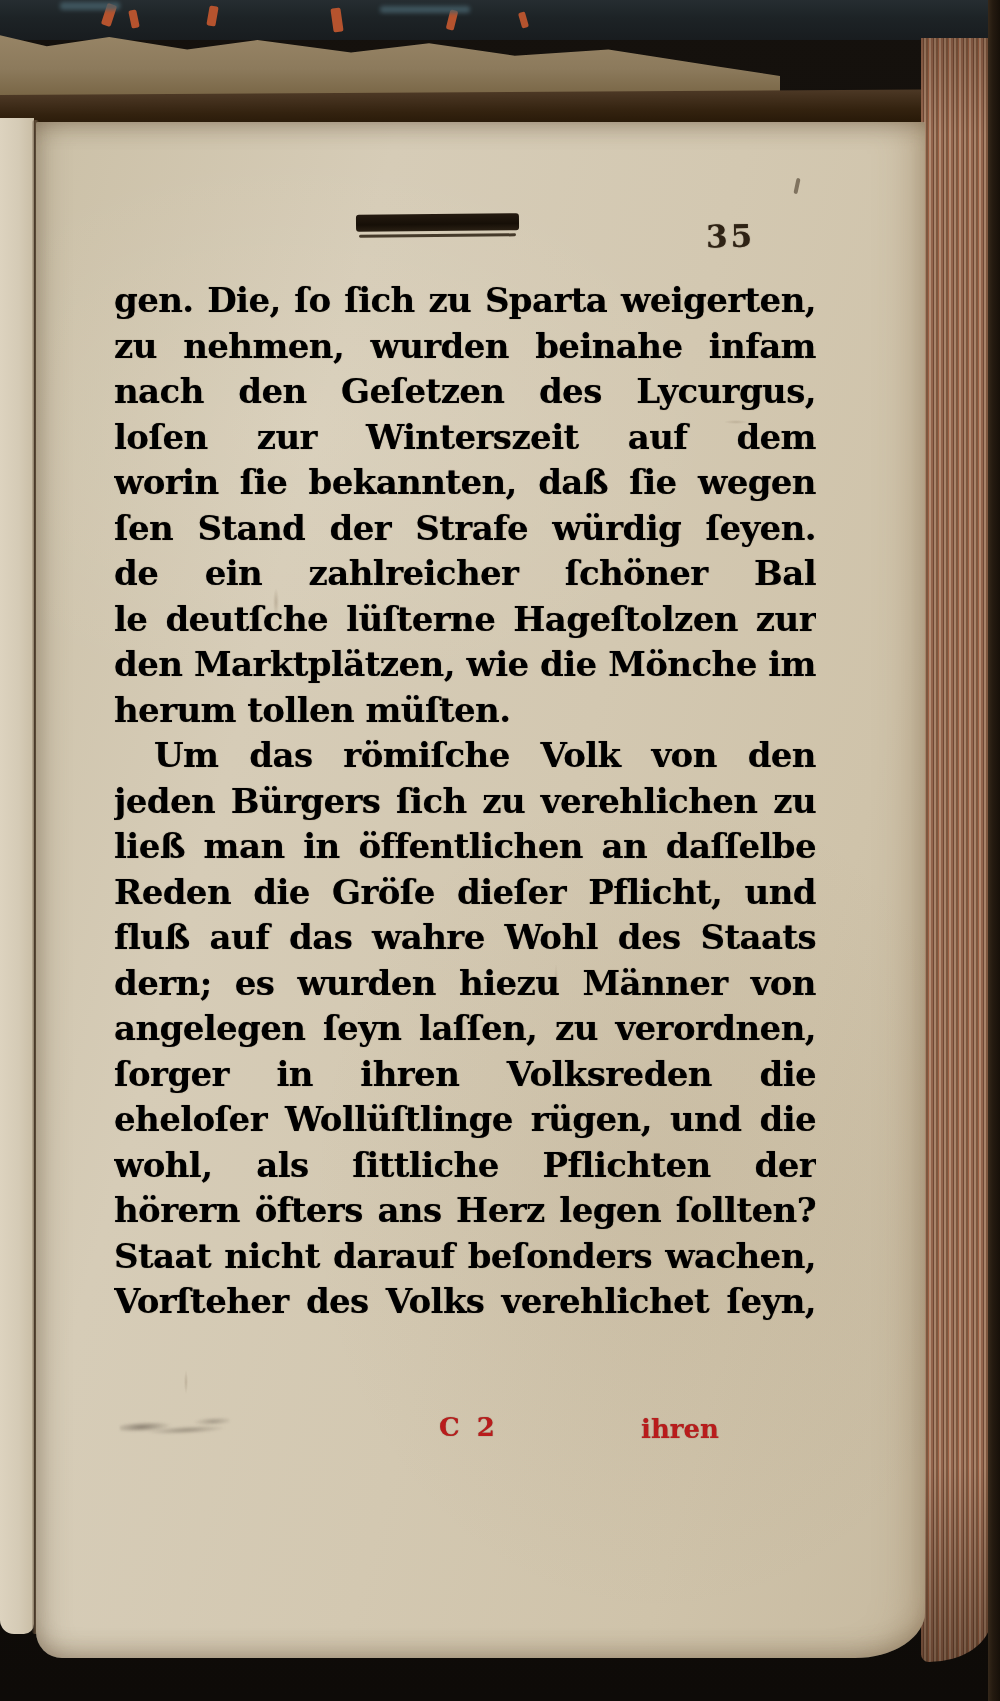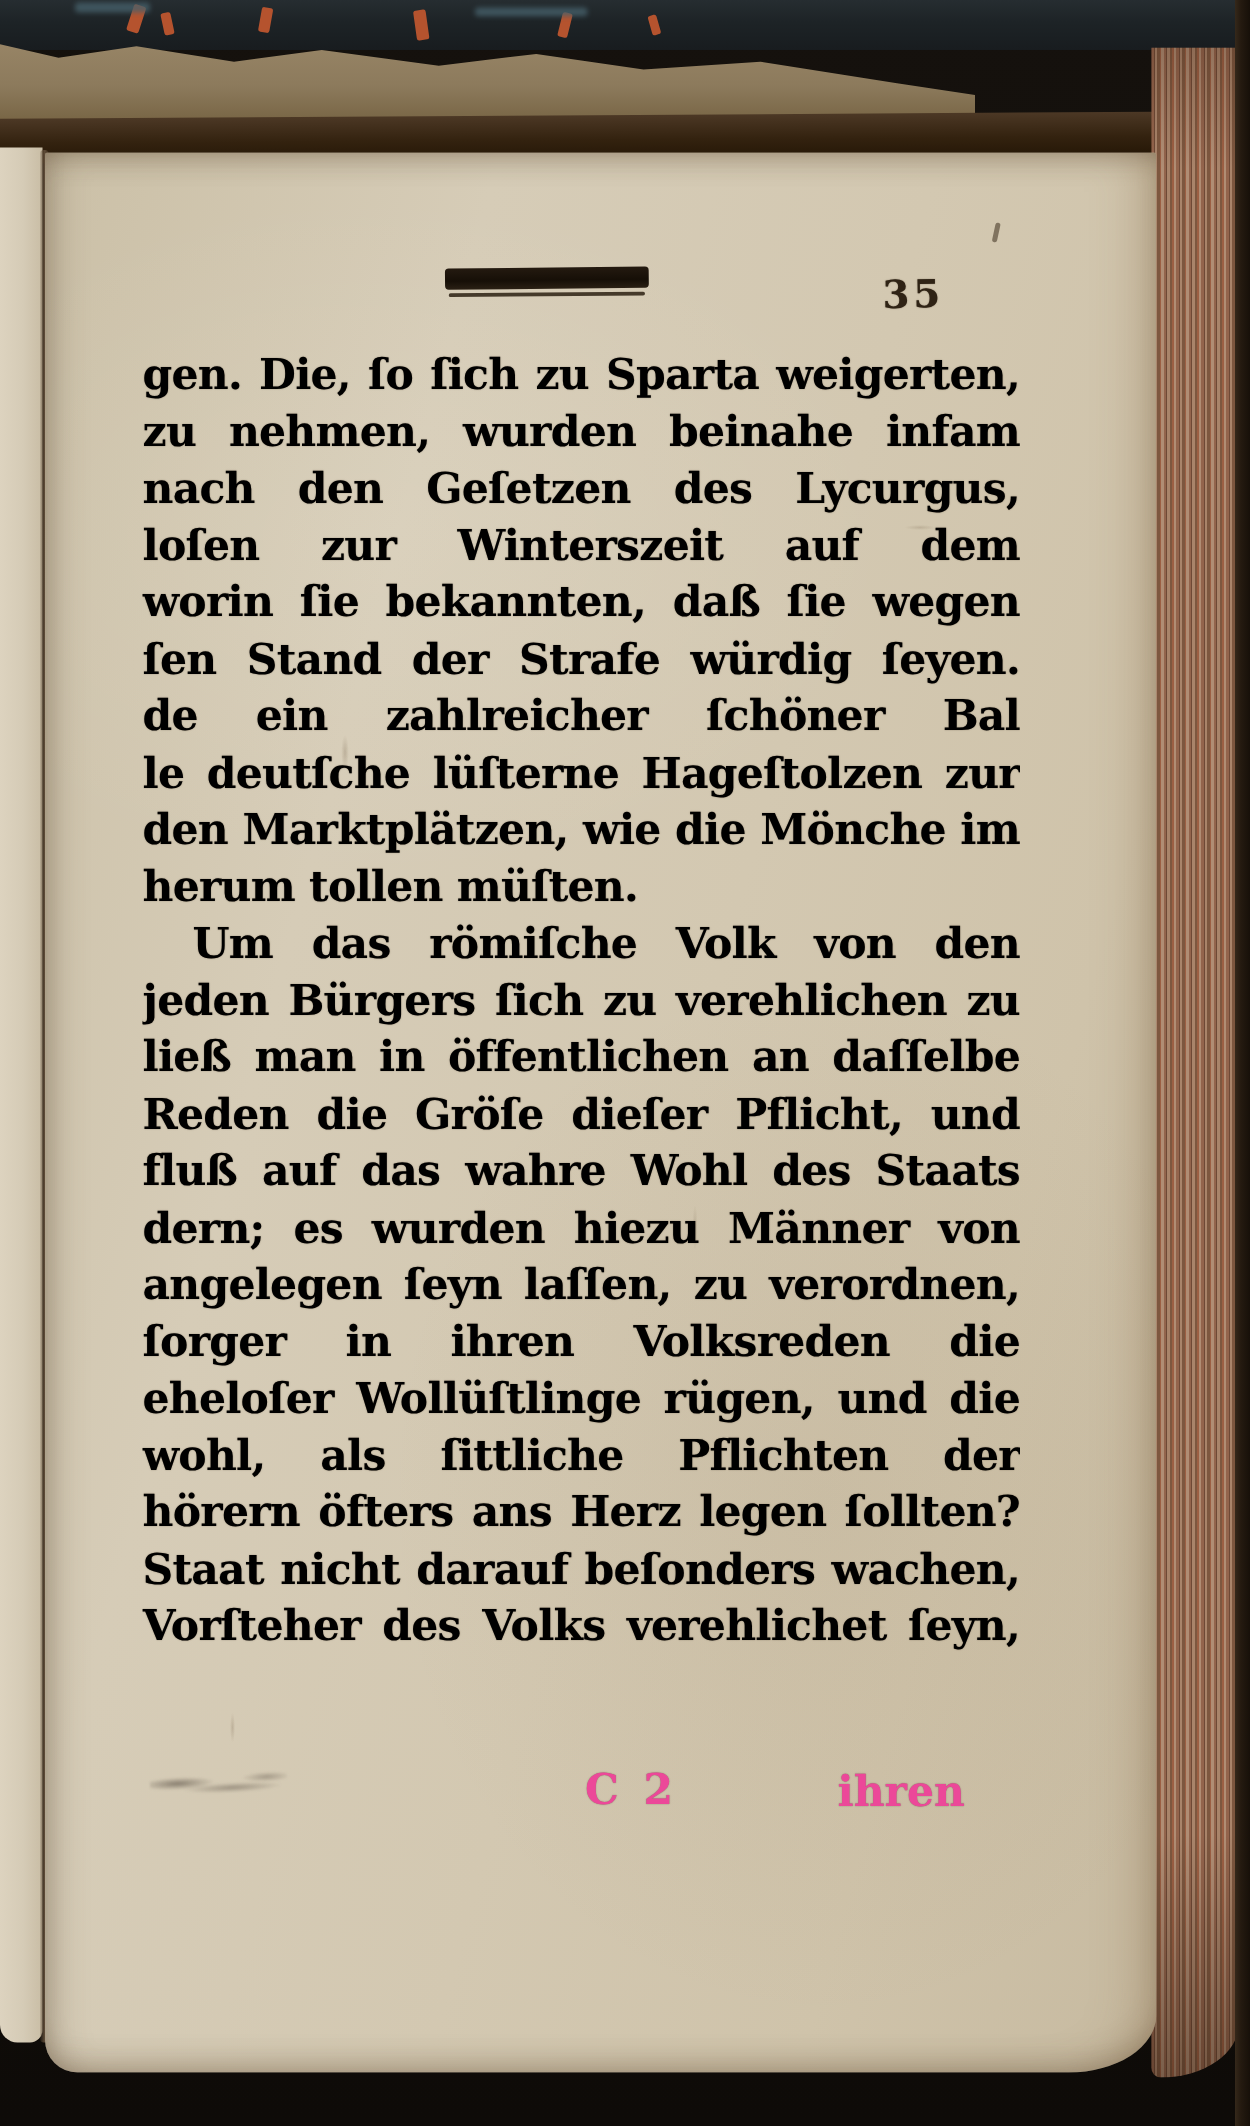--- a/index.html
+++ b/index.html
@@ -98,22 +98,22 @@
   .text-block{
     left:114px;top:278px;width:702px;
     font-size:34px;font-weight:bold;line-height:45.5px;
     letter-spacing:-0.6px;color:#000000;
     text-shadow:0 0 1px rgba(48,32,16,.55);
   }
   .line{text-align:justify;text-align-last:justify;height:45.5px;overflow:hidden;white-space:nowrap;}
   .line{white-space:normal;}
   .line.para-end{text-align-last:left;}
   .line.indent{padding-left:40px;}
-  .sig-row{left:130px;top:1412px;width:702px;height:46px;
-    font-size:34px;font-weight:bold;color:#ec4899;
+  .sig-row{left:101px;top:1412px;width:702px;height:46px;
+    font-size:26px;font-weight:bold;color:#b91c1c;
     text-shadow:0 0 1px rgba(48,32,16,.55);}
   .signature{position:absolute;left:338px;top:0;letter-spacing:4px;}
   .catchword{position:absolute;left:540px;top:2px;text-align:right;}
   .smudge{
     left:120px;top:1418px;width:110px;height:18px;
     background:
       radial-gradient(30px 5px at 20% 40%,rgba(75,65,55,.55),rgba(0,0,0,0)),
       radial-gradient(40px 4px at 60% 70%,rgba(75,65,55,.4),rgba(0,0,0,0)),
       radial-gradient(20px 4px at 85% 30%,rgba(75,65,55,.35),rgba(0,0,0,0));
     filter:blur(1px);transform:rotate(-3deg);

